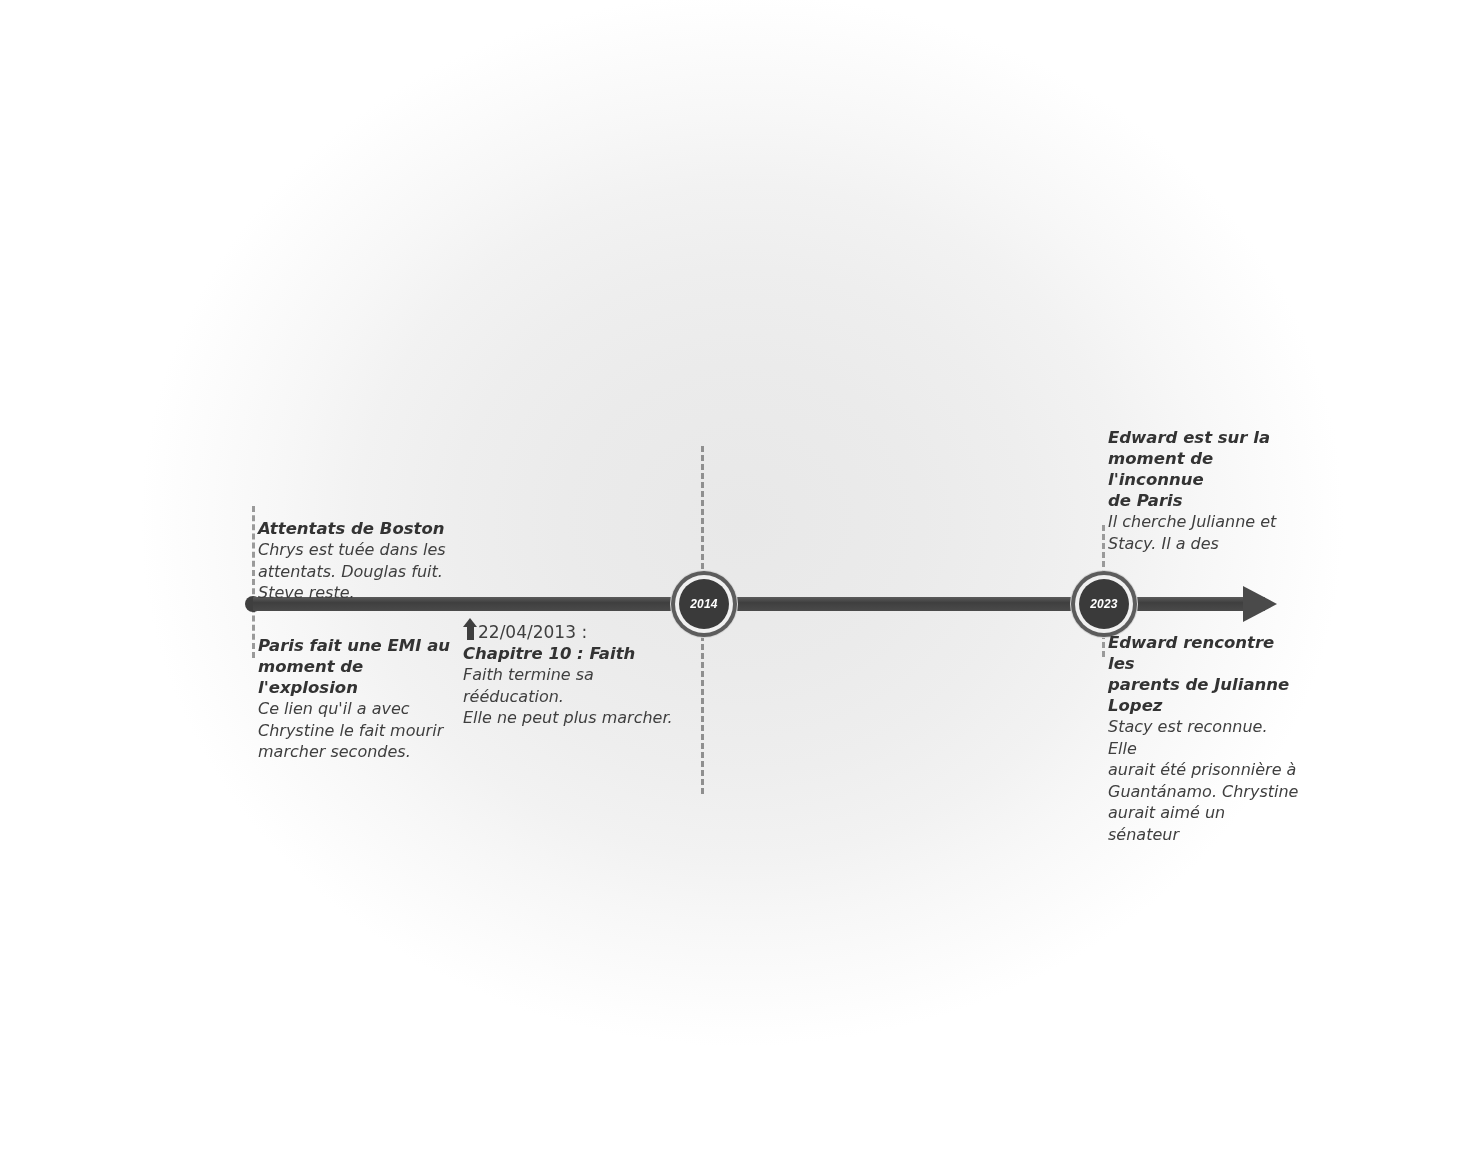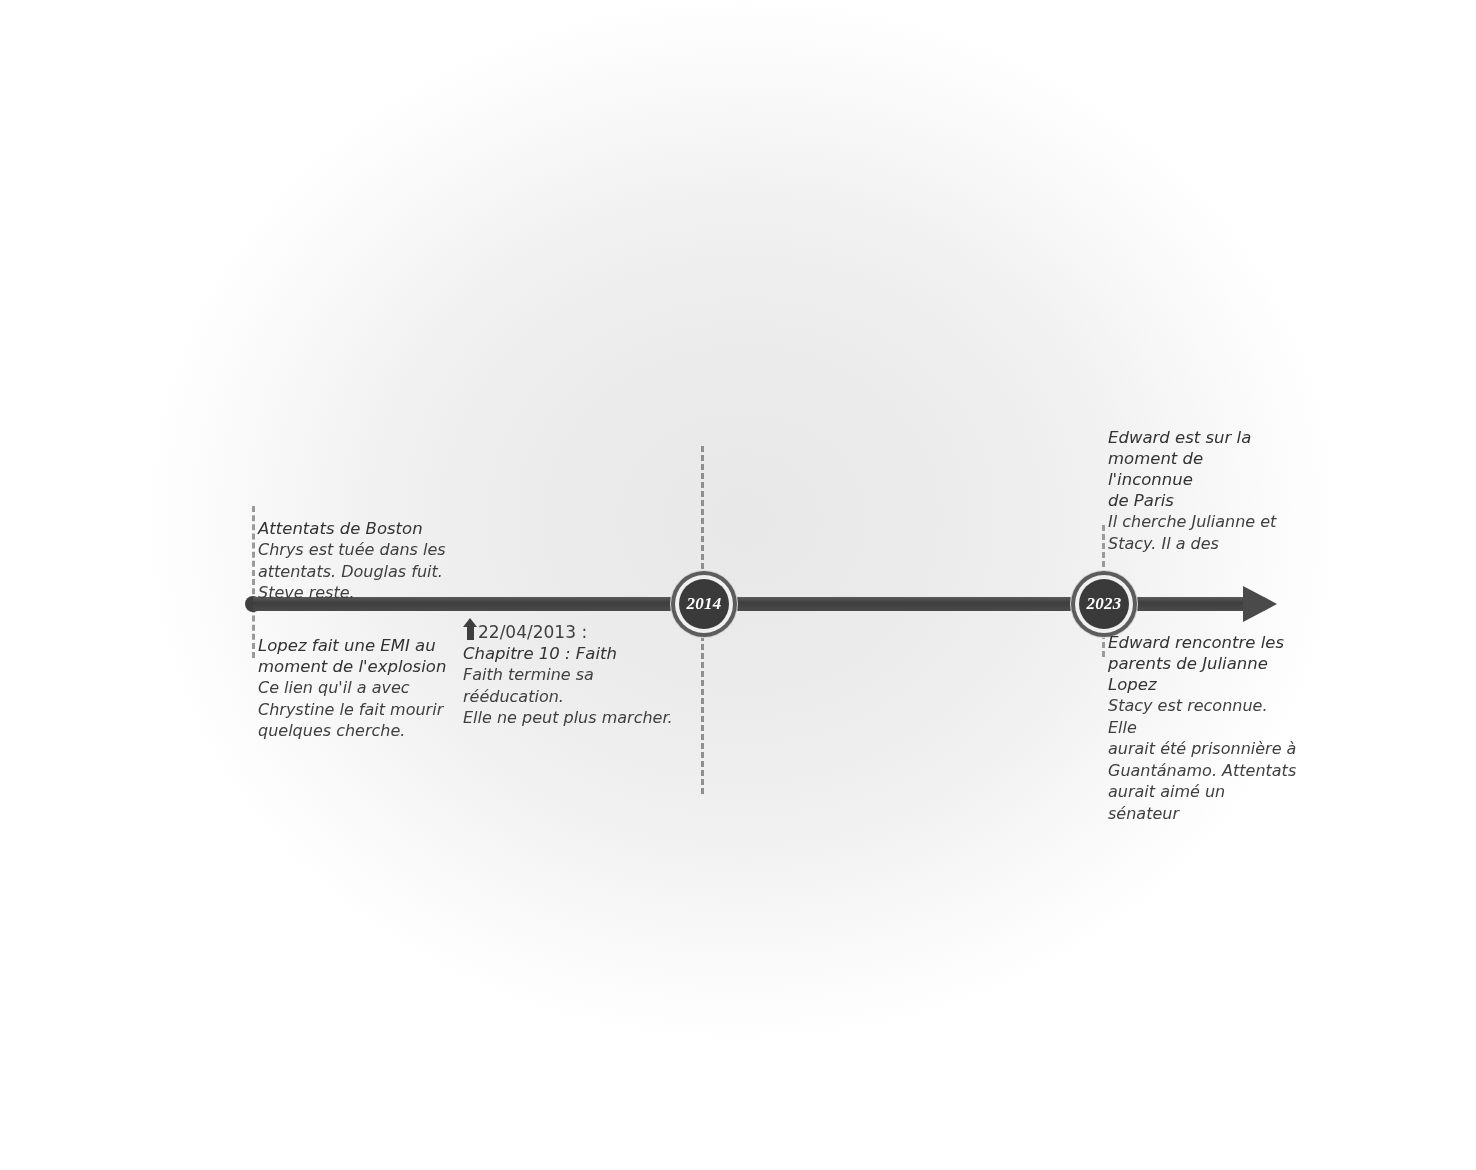--- a/index.html
+++ b/index.html
@@ -81,34 +81,34 @@
       0 0 0 8px #5c5c5c,
       0 0 0 9px #d8d8d8;
     display: flex;
     align-items: center;
     justify-content: center;
   }
   .node-label {
     color: #ffffff;
     font-style: italic;
     font-weight: bold;
-    font-size: 17px;
+    font-size: 12px;
     letter-spacing: 0.2px;
-    font-family: Liberation Serif, serif;
+    font-family: Liberation Sans, sans-serif;
   }
   .node-2014 { left: 679px;  top: 579px; }
   .node-2023 { left: 1079px; top: 579px; }
 
   
   .event {
     position: absolute;
     color: #3c3c3c;
   }
   .event-title {
-    font-weight: normal;
+    font-weight: bold;
     font-style: italic;
     font-size: 16.5px;
     line-height: 21px;
     color: #333333;
     margin: 0;
   }
   .event-desc {
     font-style: italic;
     font-size: 16px;
     line-height: 21.5px;
@@ -179,25 +179,25 @@
   </div>
 
   <div class="event ev-boston">
     <p class="event-title">Attentats de Boston</p>
     <p class="event-desc">Chrys est tuée dans les</p>
     <p class="event-desc">attentats. Douglas fuit.</p>
     <p class="event-desc">Steve reste.</p>
   </div>
 
   <div class="event ev-john">
-    <p class="event-title">Lopez fait une EMI au</p>
+    <p class="event-title">Paris fait une EMI au</p>
     <p class="event-title">moment de l'explosion</p>
     <p class="event-desc">Ce lien qu'il a avec</p>
     <p class="event-desc">Chrystine le fait mourir</p>
-    <p class="event-desc">quelques cherche.</p>
+    <p class="event-desc">marcher secondes.</p>
   </div>
 
   <div class="event ev-faith">
     <p class="event-date">
       <span class="up-arrow-glyph"></span><span>22/04/2013 :</span>
     </p>
     <p class="event-title">Chapitre 10 : Faith</p>
     <p class="event-desc">Faith termine sa rééducation.</p>
     <p class="event-desc">Elle ne peut plus marcher.</p>
   </div>
@@ -209,17 +209,17 @@
     <p class="event-desc">Il cherche Julianne et</p>
     <p class="event-desc">Stacy. Il a des</p>
   </div>
 
   <div class="event ev-edward-2">
     <p class="event-title">Edward rencontre les</p>
     <p class="event-title">parents de Julianne</p>
     <p class="event-title">Lopez</p>
     <p class="event-desc">Stacy est reconnue. Elle</p>
     <p class="event-desc">aurait été prisonnière à</p>
-    <p class="event-desc">Guantánamo. Attentats</p>
+    <p class="event-desc">Guantánamo. Chrystine</p>
     <p class="event-desc">aurait aimé un sénateur</p>
   </div>
 
 </div>
 
 </body></html>

